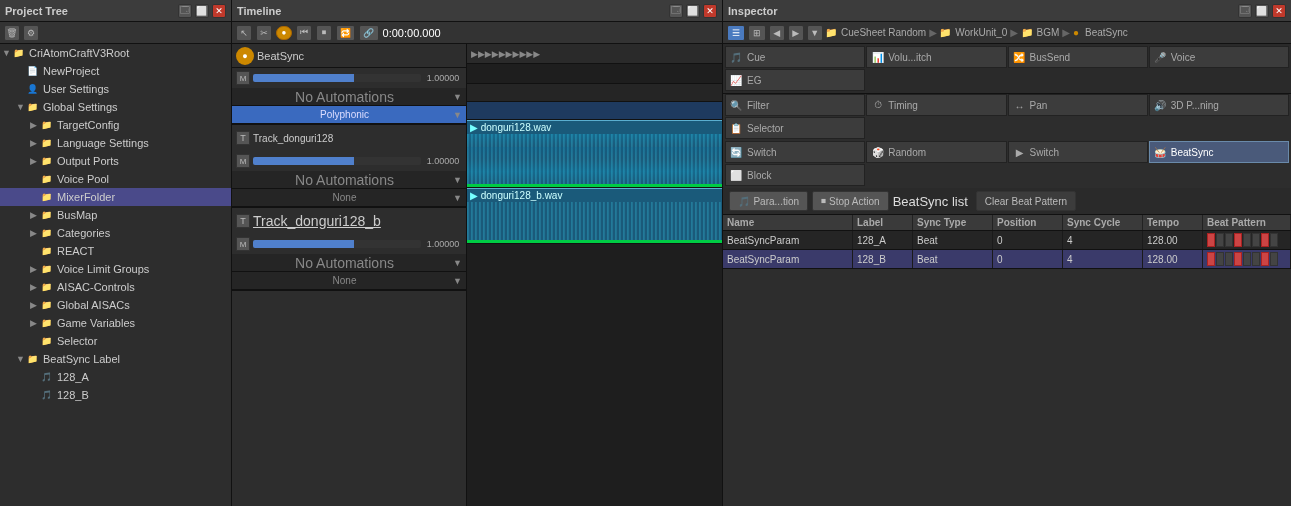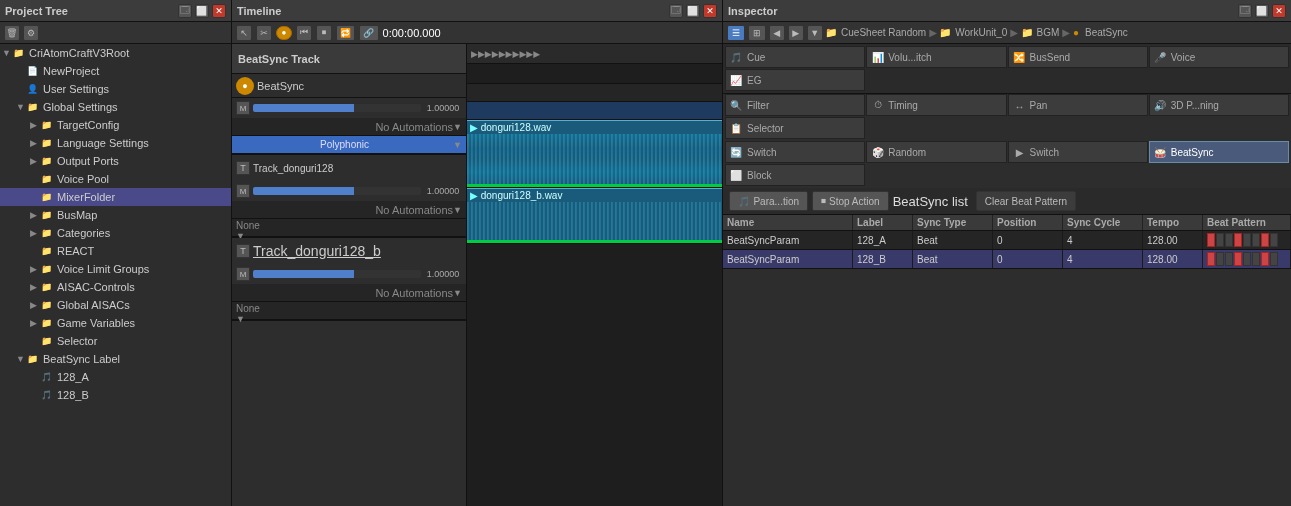--- a/index.html
+++ b/index.html
@@ -35,28 +35,28 @@
     .track-header-bar { background: #3a3a3a; height: 30px; display: flex; align-items: center; padding: 0 6px; border-bottom: 1px solid #111; font-size: 11px; color: #ccc; font-weight: bold; }
     .track-item { border-bottom: 1px solid #111; background: #2d2d2d; }
     .track-row { display: flex; align-items: center; padding: 2px 4px; min-height: 26px; }
     .track-icon { width: 14px; height: 14px; background: #555; border: 1px solid #333; margin-right: 3px; display: flex; align-items: center; justify-content: center; font-size: 8px; color: #bbb; flex-shrink: 0; }
     .track-name { font-size: 11px; color: #ccc; flex: 1; }
     .track-control-row { display: flex; align-items: center; padding: 1px 4px; height: 20px; gap: 3px; }
     .m-btn { width: 14px; height: 14px; background: #555; border: 1px solid #333; font-size: 8px; color: #bbb; display: flex; align-items: center; justify-content: center; cursor: pointer; border-radius: 1px; }
     .vol-slider { flex: 1; height: 8px; background: #4a7abf; border-radius: 2px; }
     .vol-val { font-size: 9px; color: #aaa; min-width: 38px; text-align: center; }
     .automation-row { display: flex; align-items: center; padding: 1px 4px; height: 18px; background: #252525; border-bottom: 1px solid #111; }
-    .automation-label { flex: 1; font-size: 11px; color: #888; text-align: right; }
+    .automation-label { flex: 1; font-size: 14px; color: #888; text-align: center; }
     .automation-arrow { color: #888; font-size: 9px; }
     .polyphonic-row { display: flex; align-items: center; padding: 1px 4px; height: 18px; background: #3a6abf; border-bottom: 1px solid #111; }
     .polyphonic-label { flex: 1; font-size: 10px; color: #ddf; text-align: center; }
     .beatsync-row { display: flex; align-items: center; padding: 2px 4px; height: 24px; background: #2d2d2d; border-bottom: 1px solid #111; gap: 3px; }
     .bs-icon { width: 18px; height: 18px; background: #cc8800; border-radius: 9px; display: flex; align-items: center; justify-content: center; font-size: 9px; color: white; flex-shrink: 0; }
     .bs-label { font-size: 11px; color: #ccc; flex: 1; }
-    .none-row { display: flex; align-items: flex-start; padding: 1px 4px; height: 18px; background: #252525; border-bottom: 1px solid #111; flex-direction: column; }
+    .none-row { display: flex; align-items: center; padding: 1px 4px; height: 18px; background: #252525; border-bottom: 1px solid #111; }
     .none-label { flex: 1; font-size: 10px; color: #888; text-align: center; }
     .none-arrow { color: #888; font-size: 9px; }
 
     
     .timeline-content { flex: 1; background: #1e1e1e; display: flex; flex-direction: column; overflow: hidden; }
     .tl-time-ruler { height: 20px; background: #2a2a2a; border-bottom: 1px solid #111; display: flex; align-items: center; padding: 0 4px; }
 
     
     .inspector { flex: 1; height: 506px; background: #2d2d2d; display: flex; flex-direction: column; }
     .inspector-header { background: #3c3c3c; border-bottom: 1px solid #111; padding: 3px 5px; display: flex; align-items: center; justify-content: space-between; height: 22px; }
@@ -269,23 +269,20 @@
     <div class="tl-btn" style="background:#cc8800; border-color:#aa6600; color:white; border-radius:7px; width:14px; height:14px; font-size:8px;">●</div>
     <div class="tl-btn">⏮</div>
     <div class="tl-btn">⏹</div>
     <div class="tl-btn">🔁</div>
     <div class="tl-btn">🔗</div>
     <span class="tl-time">0:00:00.000</span>
   </div>
   <div class="timeline-tracks">
 
     <div class="track-list">
-      <div class="track-header-bar">
-        <span>BeatSync Track</span>
-      </div>
 
       <div class="track-item">
         <div class="beatsync-row">
           <div class="bs-icon">●</div>
           <span class="bs-label">BeatSync</span>
         </div>
         <div class="track-control-row">
           <div class="m-btn">M</div>
           <div class="vol-slider" style="flex:1; height:8px; background: linear-gradient(to right, #5080cc 0%, #5080cc 60%, #333 60%);"></div>
           <span class="vol-val">1.00000</span>

